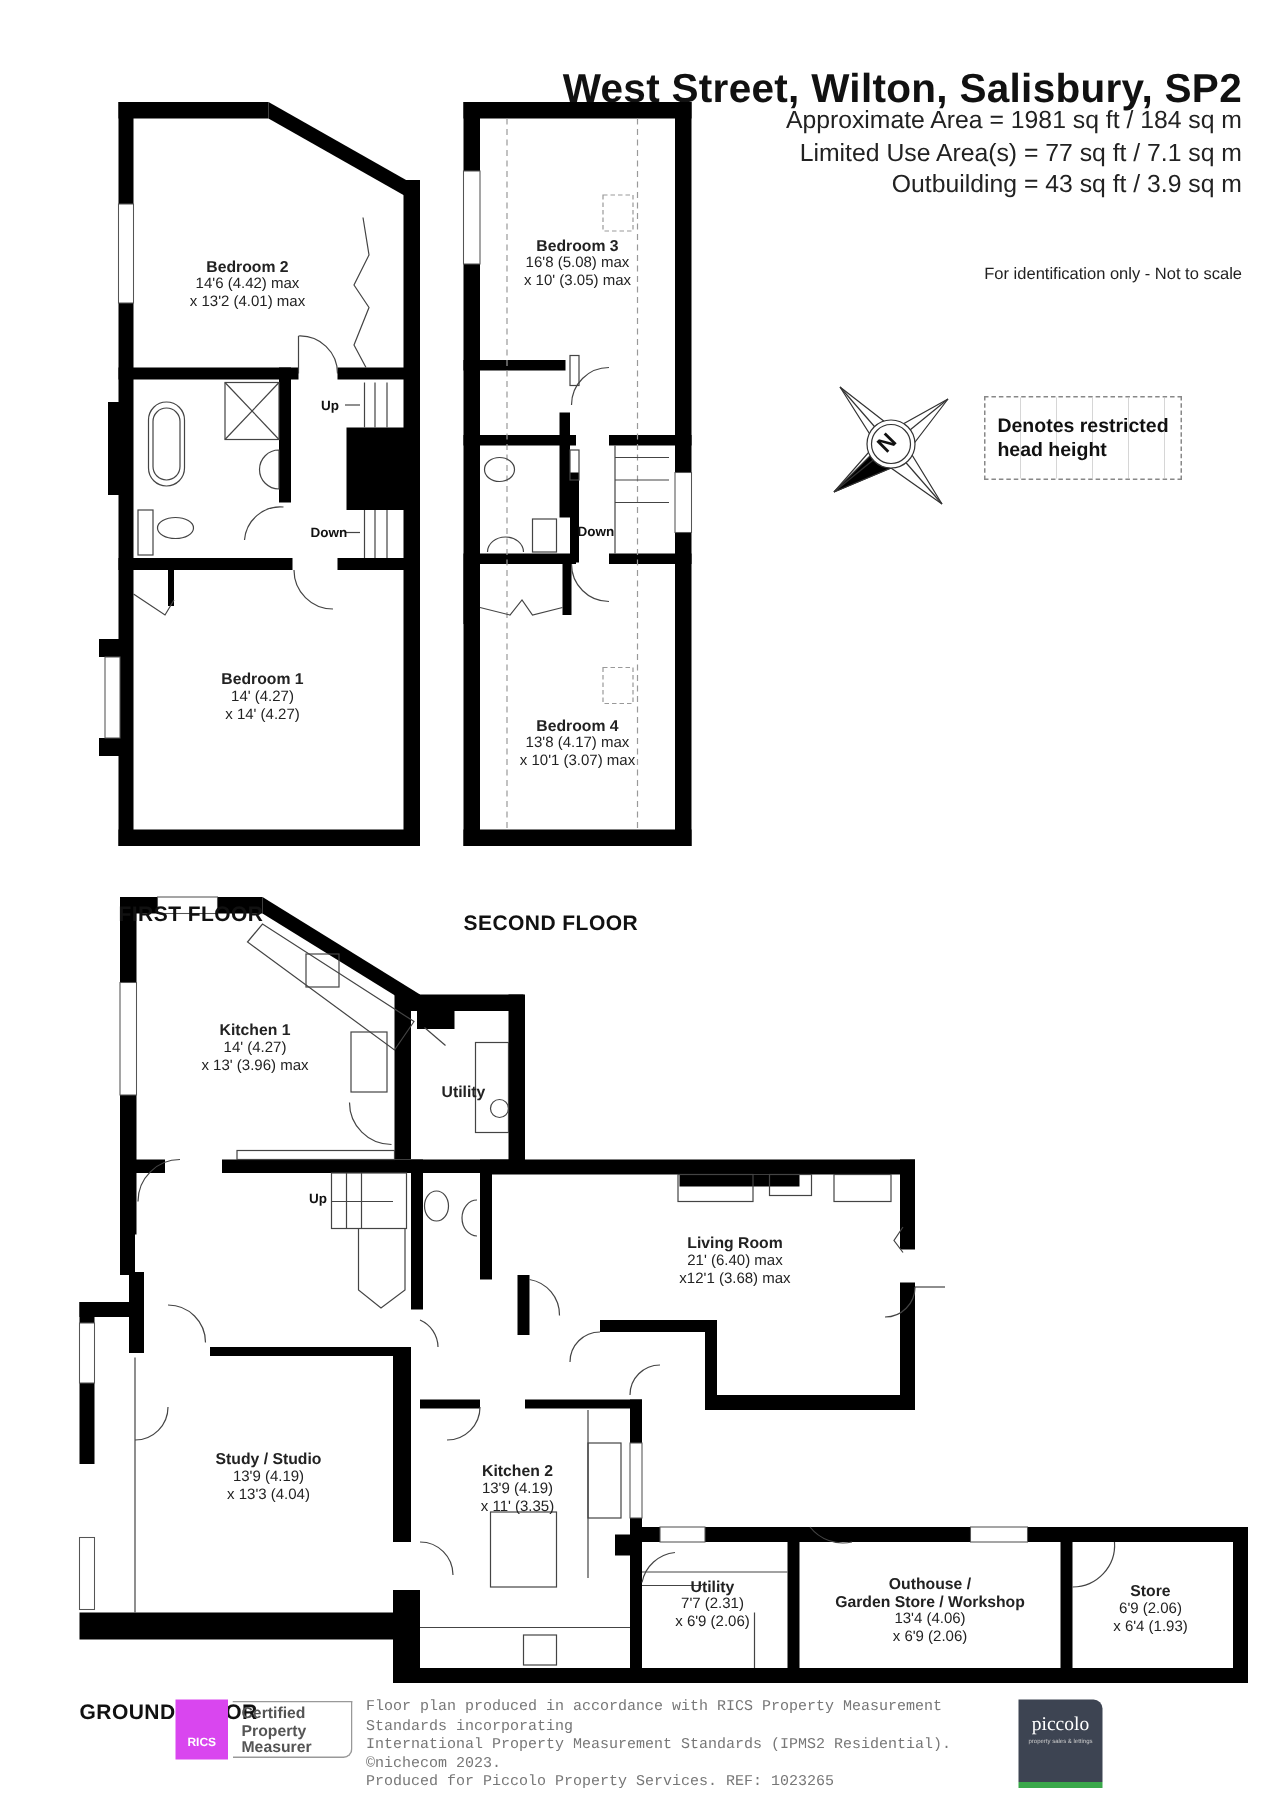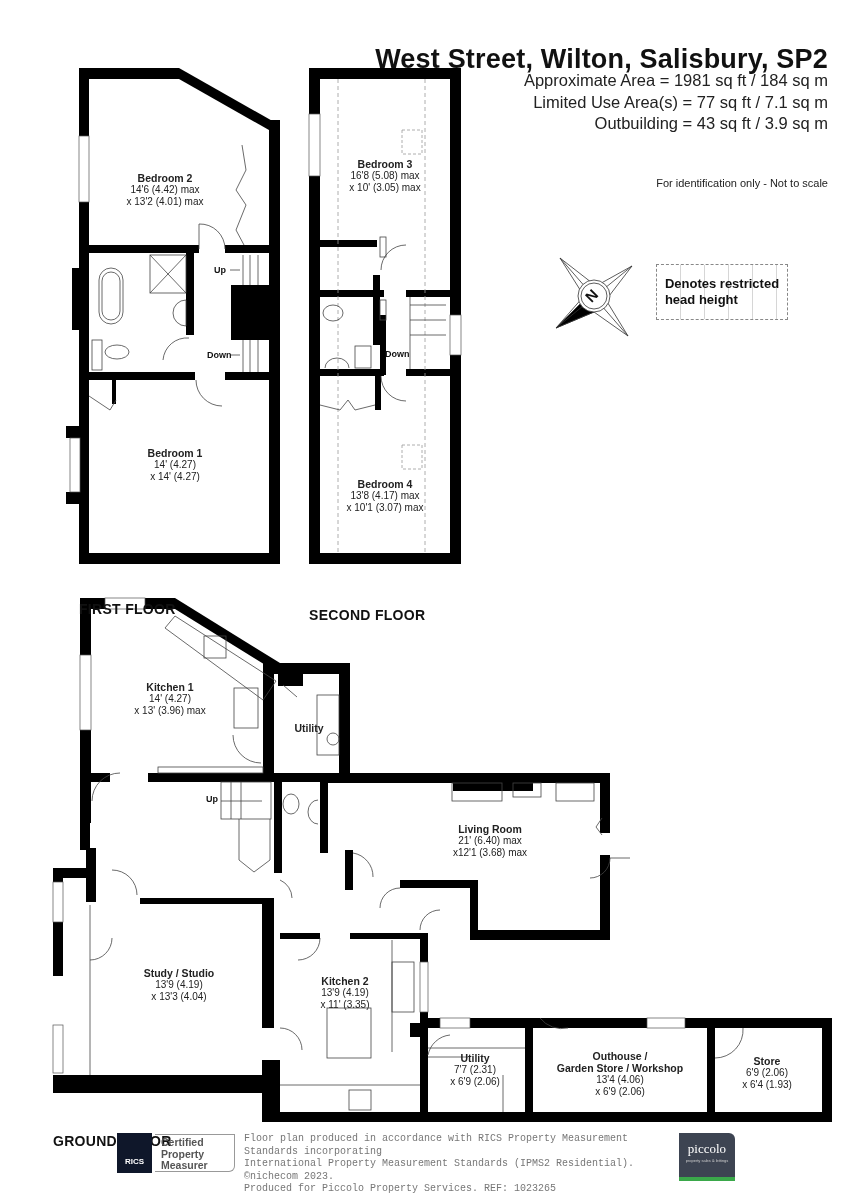--- a/index.html
+++ b/index.html
@@ -12,23 +12,23 @@
   .legend{left:656px;top:264px;width:132px;height:56px;border:1px dashed #888;box-sizing:border-box;display:flex;align-items:center;justify-content:center;text-align:left;font-size:13px;font-weight:bold;line-height:16px;}
   .legend-lines{position:absolute;inset:0;background:repeating-linear-gradient(90deg,transparent 0 23px,#bbb 23px 24px);opacity:0.6;}
   .legend span{position:relative;background:rgba(255,255,255,0.0);}
   .floor-label{font-size:14px;font-weight:bold;letter-spacing:0.3px;margin-top:28px;}
   .room{position:absolute;text-align:center;font-size:10px;line-height:12px;color:#222;}
   .room .n{font-weight:bold;font-size:10.5px;}
   .small{font-size:9px;font-weight:bold;}
   svg{position:absolute;left:0;top:0;}
   .footer-text{left:244px;top:1133px;font-size:10px;line-height:12.5px;color:#777;width:440px;font-family:Liberation Mono, monospace;}
   .rics{left:117px;top:1133px;width:120px;height:40px;}
-  .rics-badge{position:absolute;left:0;top:0;width:35px;height:40px;background:#0f172a;color:#fff;font-size:8px;font-weight:bold;text-align:center;box-sizing:border-box;padding-top:24px;}
+  .rics-badge{position:absolute;left:0;top:0;width:35px;height:40px;background:#d946ef;color:#fff;font-size:8px;font-weight:bold;text-align:center;box-sizing:border-box;padding-top:24px;}
   .rics-text{position:absolute;left:38px;top:1px;width:80px;height:38px;border:1px solid #999;border-left:none;border-radius:0 0 6px 0;font-size:10.5px;line-height:11.5px;color:#555;font-weight:bold;padding-left:6px;box-sizing:border-box;padding-top:2px;}
-  .piccolo{left:679px;top:1133px;width:56px;height:44px;background:#3d4452;border-radius:0 6px 0 0;color:#fff;text-align:center;font-family:"Liberation Serif",serif;font-size:13px;padding-top:8px;box-sizing:border-box;}
+  .piccolo{left:679px;top:1133px;width:56px;height:55px;background:#3d4452;border-radius:0 6px 0 0;color:#fff;text-align:center;font-family:"Liberation Serif",serif;font-size:13px;padding-top:8px;box-sizing:border-box;}
   .piccolo .bar{position:absolute;left:0;bottom:-4px;width:56px;height:4px;background:#3aa84a;}
   .piccolo .tag{font-size:4px;font-family:"Liberation Sans",sans-serif;color:#ccc;display:block;margin-top:1px;}
 </style>
 </head>
 <body>
 
 <div class="abs title">West Street, Wilton, Salisbury, SP2</div>
 <div class="abs areas">
   <div>Approximate Area = 1981 sq ft / 184 sq m</div>
   <div>Limited Use Area(s) = 77 sq ft / 7.1 sq m</div>

